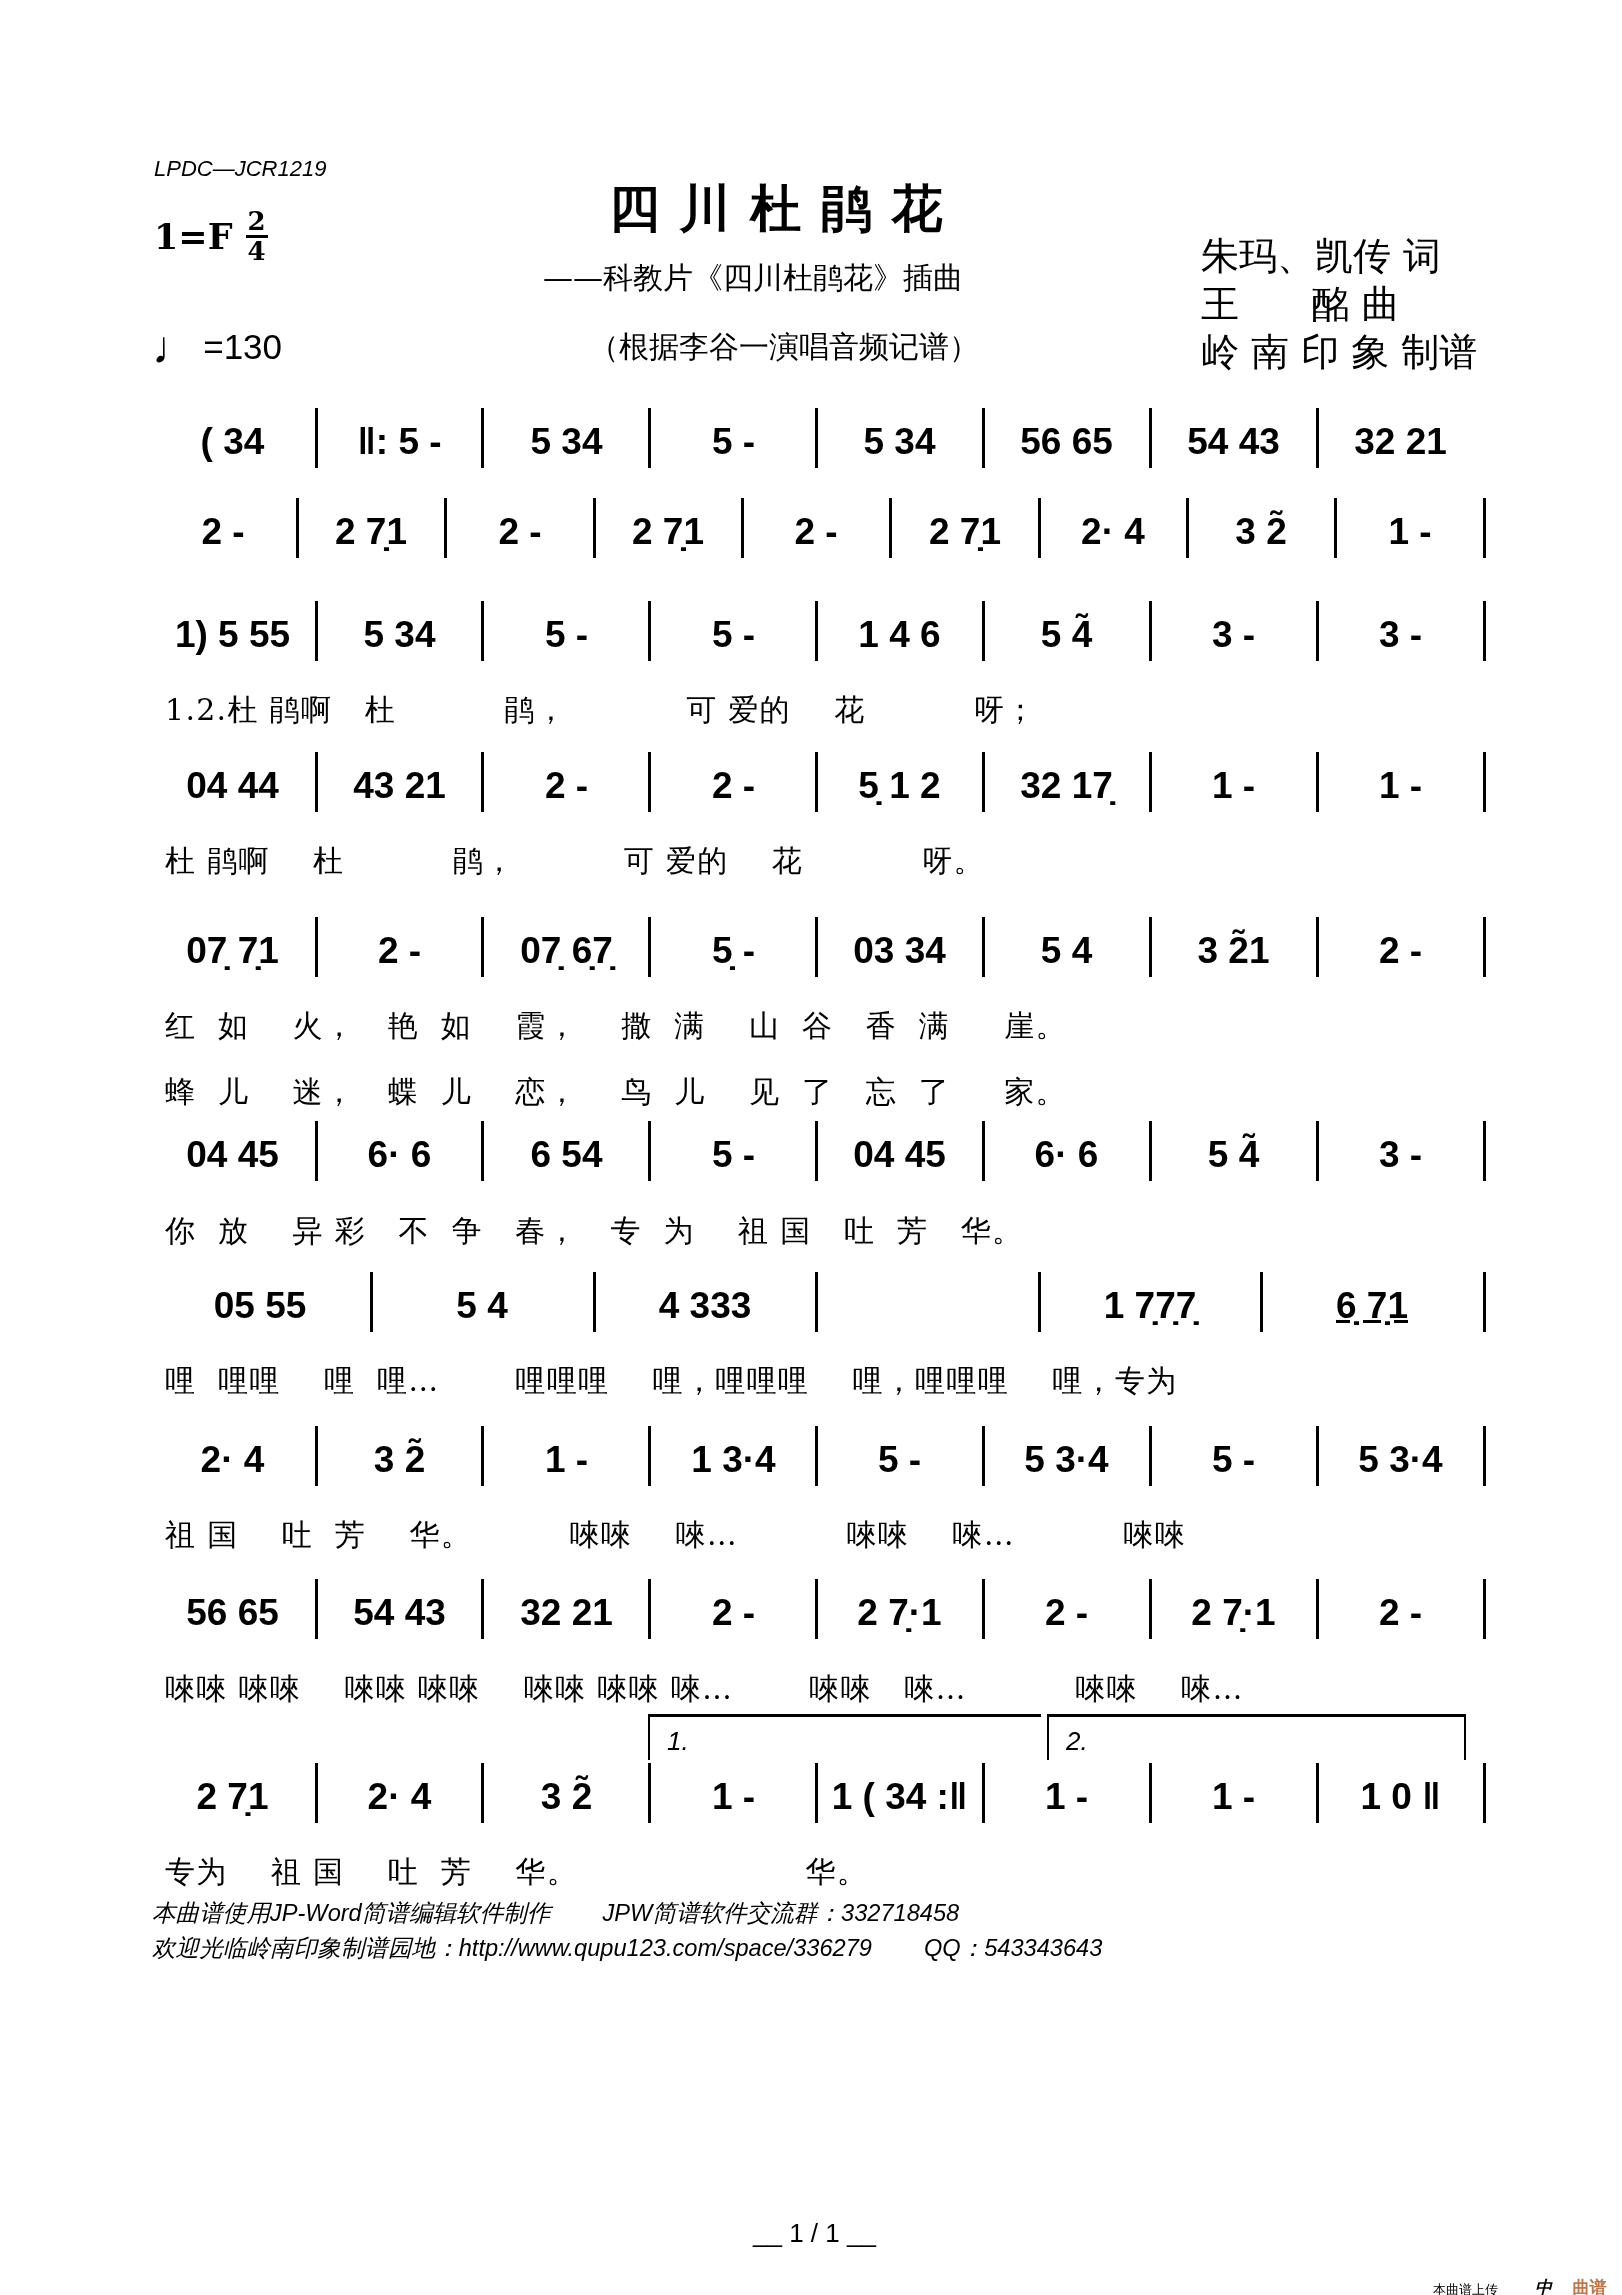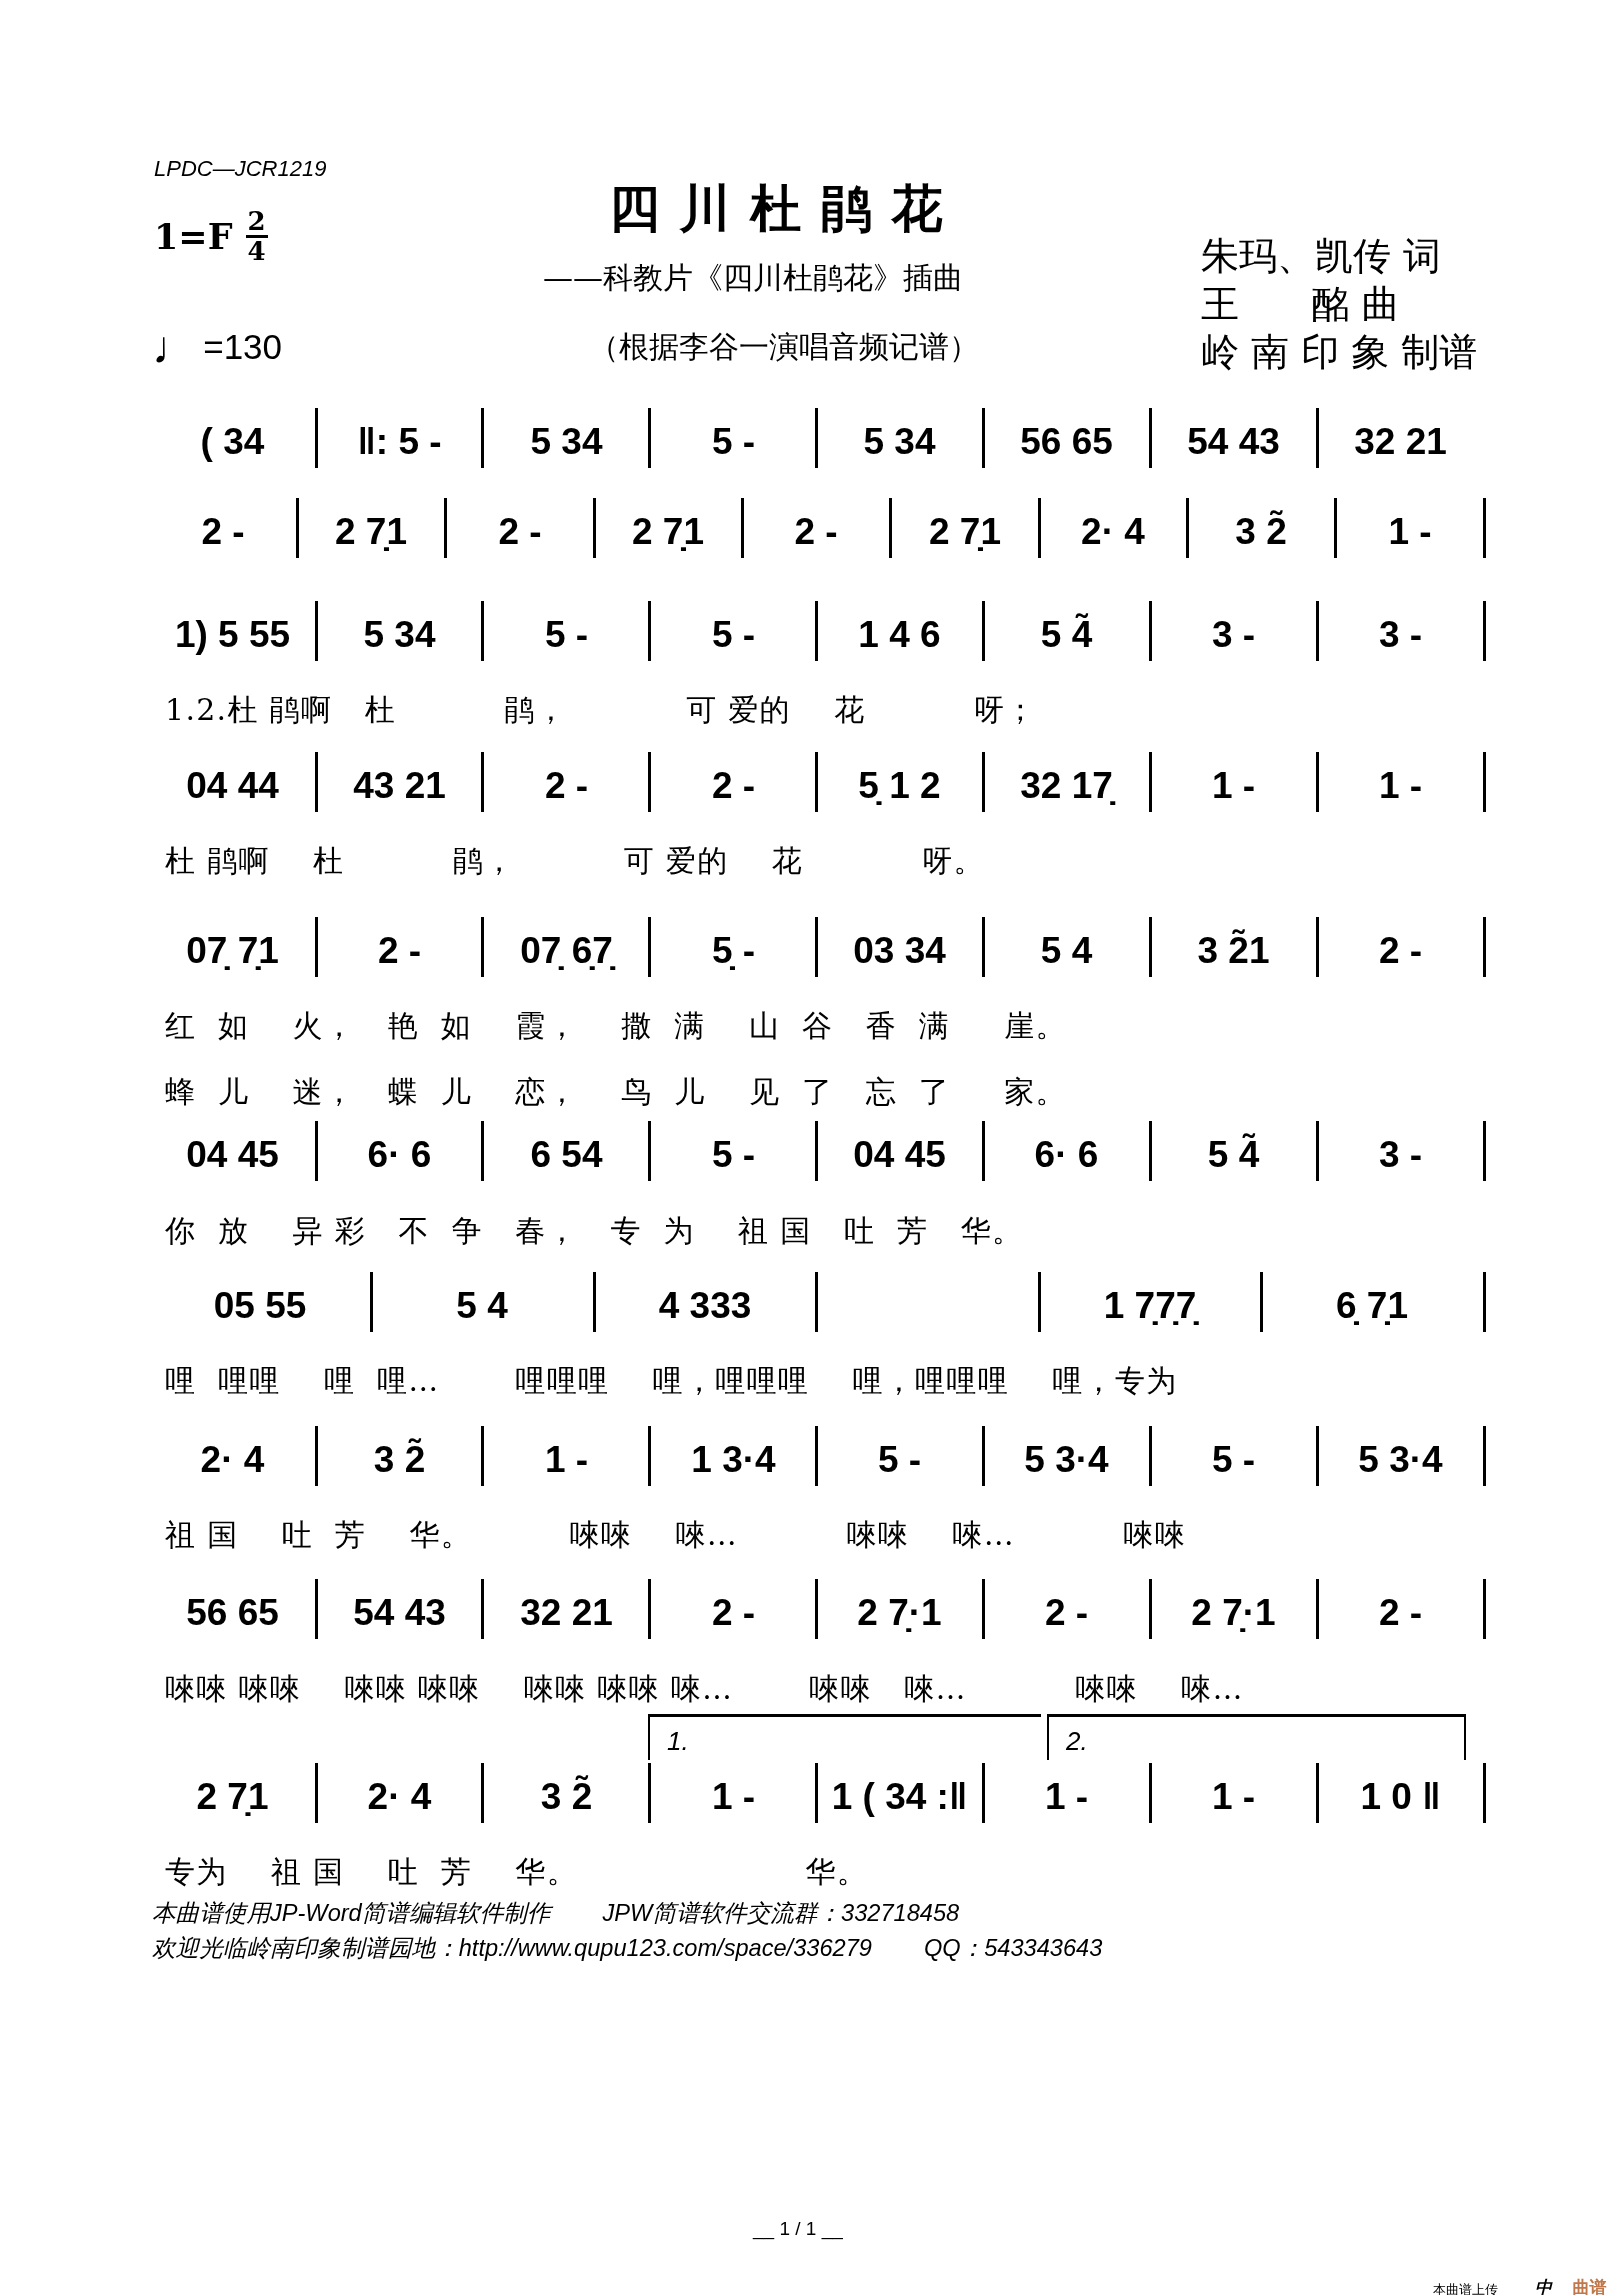--- a/index.html
+++ b/index.html
@@ -15,21 +15,21 @@
   .note-rec{left:589px;top:327px;font-size:30px;font-family:"DejaVu Serif",serif;}
   .credits{left:1201px;top:232px;font-size:38px;line-height:48px;font-family:"DejaVu Serif",serif;}
   .credits div{white-space:pre;}
   .system{position:absolute;left:149px;width:1335px;height:85px;}
   .measure{position:absolute;top:0;height:100%;display:flex;align-items:center;justify-content:space-around;}
   .barline{position:absolute;top:9.2px;width:2.6px;height:60px;background:#000;}
   .n{position:relative;display:inline-flex;flex-direction:column;align-items:center;font-size:37px;font-weight:bold;font-family:"Liberation Sans",sans-serif;min-width:21px;}
   .lyr{position:absolute;font-size:30px;font-family:"DejaVu Serif",serif;white-space:pre;letter-spacing:1.3px;}
   .footer{left:152px;top:1896px;font-size:23.6px;font-style:italic;line-height:35px;}
   .footer span{margin-right:52px;}
-  .pageno{left:753px;top:2218px;font-size:19px;}
+  .pageno{left:753px;top:2218px;font-size:26px;}
   .watermark{left:1433px;top:2276px;font-size:13px;display:flex;align-items:center;gap:3.9px;}
   .wm-logo{color:#e05050;font-weight:bold;}
   .wm-brand{color:#c0784a;font-weight:bold;font-size:17px;}
   .volta{position:absolute;border-top:3.9px solid #000;border-left:2.6px solid #000;height:46px;font-style:italic;font-size:26px;padding:9.2px 0 0 17px;box-sizing:border-box;}
   .volta.end{border-right:2.6px solid #000;}
 </style>
 </head>
 <body>
 
 <div class="abs code">LPDC—JCR1219</div>
@@ -273,21 +273,21 @@
       <div class="barline" style="left: 444px;"></div>
       <div class="measure" style="left: 445px; width: 222px;">
         <span class="n">4 333</span>
       </div>
       <div class="barline" style="left: 666px;"></div>
       <div class="barline" style="left: 889px;"></div>
       <div class="measure" style="left: 890px; width: 222px;">
         <span class="n">1 7̣7̣7̣</span>
       </div>
       <div class="barline" style="left: 1111px;"></div>
-      <div class="measure" style="left: 1112px; width: 222px;">
+      <div class="measure" style="left: 1112px; width: 222px; text-decoration: underline;">
         <span class="n">6̣ 7̣1</span>
       </div>
       <div class="barline" style="left: 1334px;"></div>
     </div>
     <div class="system" style="top: 1417px;">
       <div class="measure" style="left: 0px; width: 167px;">
         <span class="n">2· 4</span>
       </div>
       <div class="barline" style="left: 166px;"></div>
       <div class="measure" style="left: 167px; width: 167px;">

